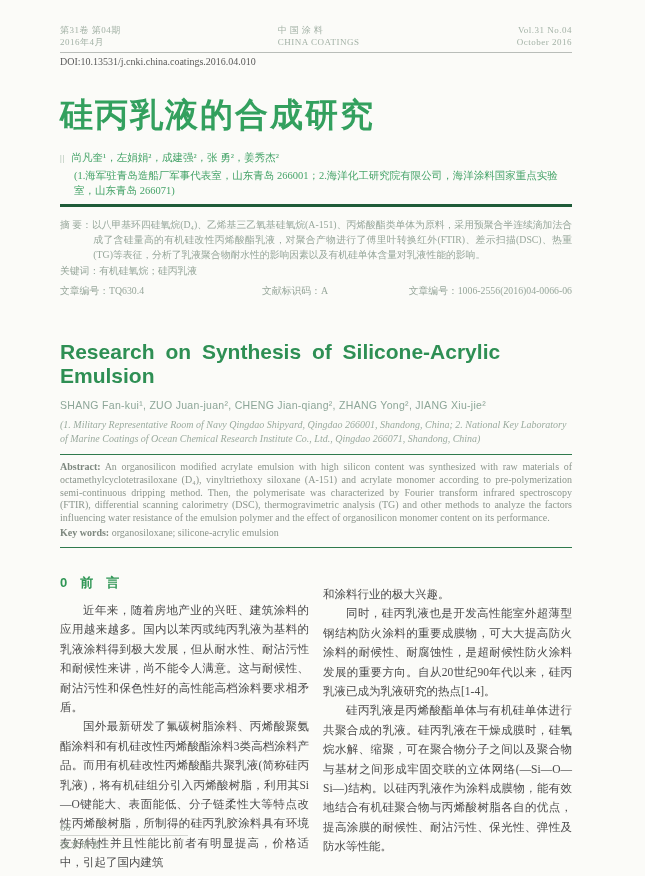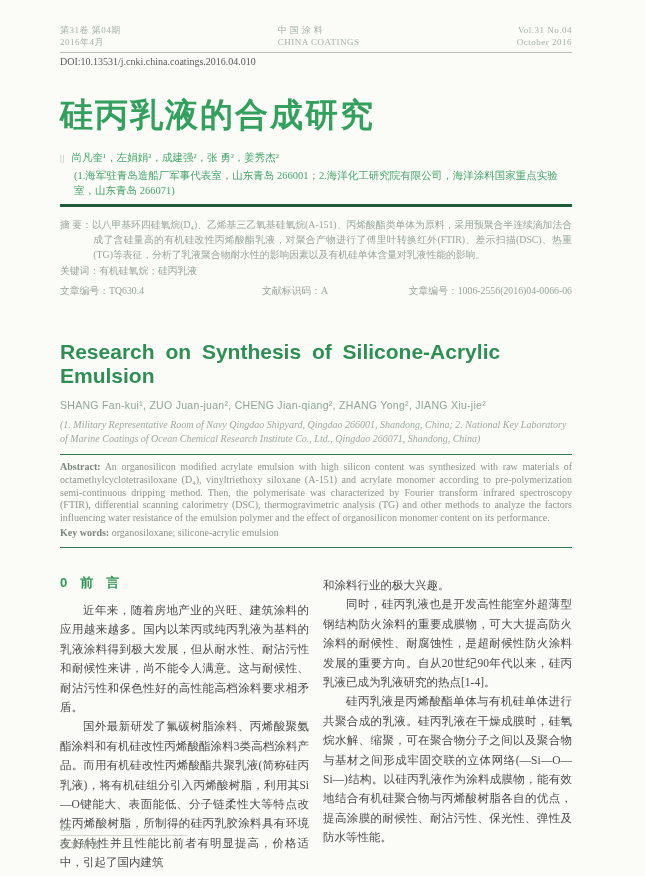--- a/index.html
+++ b/index.html
@@ -53,21 +53,21 @@
                  text-align: justify; }
   .abstract-en .lbl, .keywords-en .lbl { font-weight: bold; color: #7d877e; }
   .keywords-en { font-size: 10px; line-height: 13px; color: #8c968d; margin-top: 1px; }
   .rule2 { border: none; border-top: 1.5px solid #2f7a4d; margin-top: 8px; }
 
   
   .body-area { margin-top: 26px; display: flex; gap: 14px; }
   .colL, .colR { width: 50%; }
   .sec-heading { font-family: "Liberation Sans", sans-serif; font-size: 13px;
                  font-weight: bold; color: #2f9655; margin-bottom: 9px; }
-  .colR { padding-top: 2px; }
+  .colR { padding-top: 2px; margin-top: 9px; }
   .body-p { font-size: 11.5px; line-height: 19.4px; text-align: justify;
             color: #4c4c4c; text-indent: 2em; }
   .body-p.no-indent { text-indent: 0; }
 
   
   .footnote { margin-top: 9px; }
   .footnote-rule { border: none; border-top: 1px solid #9f9f9f; width: 258px; margin-left: 0; }
   .footnote p { font-size: 9px; line-height: 14.5px; color: #8d8d8d; margin-top: 3px; }
 
   

